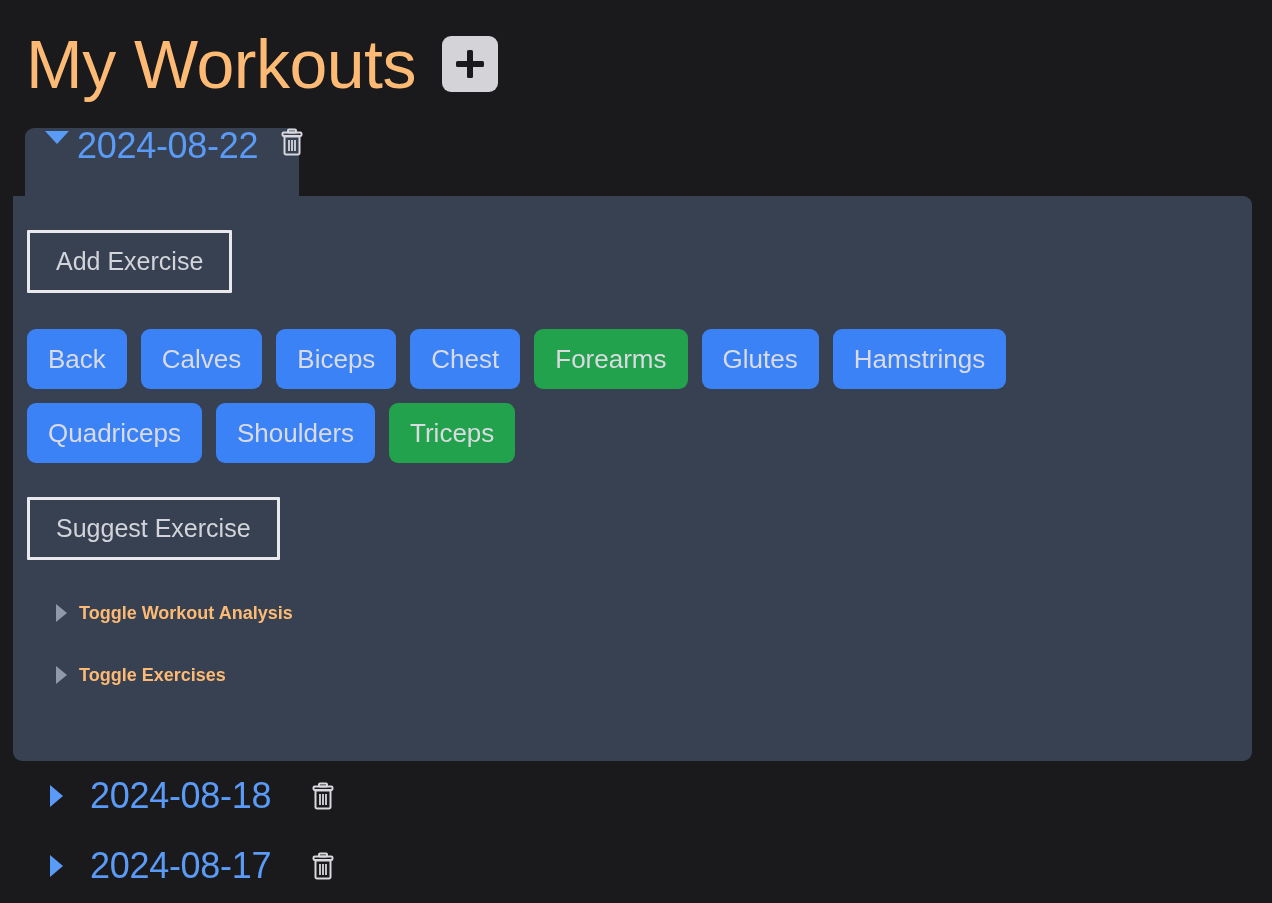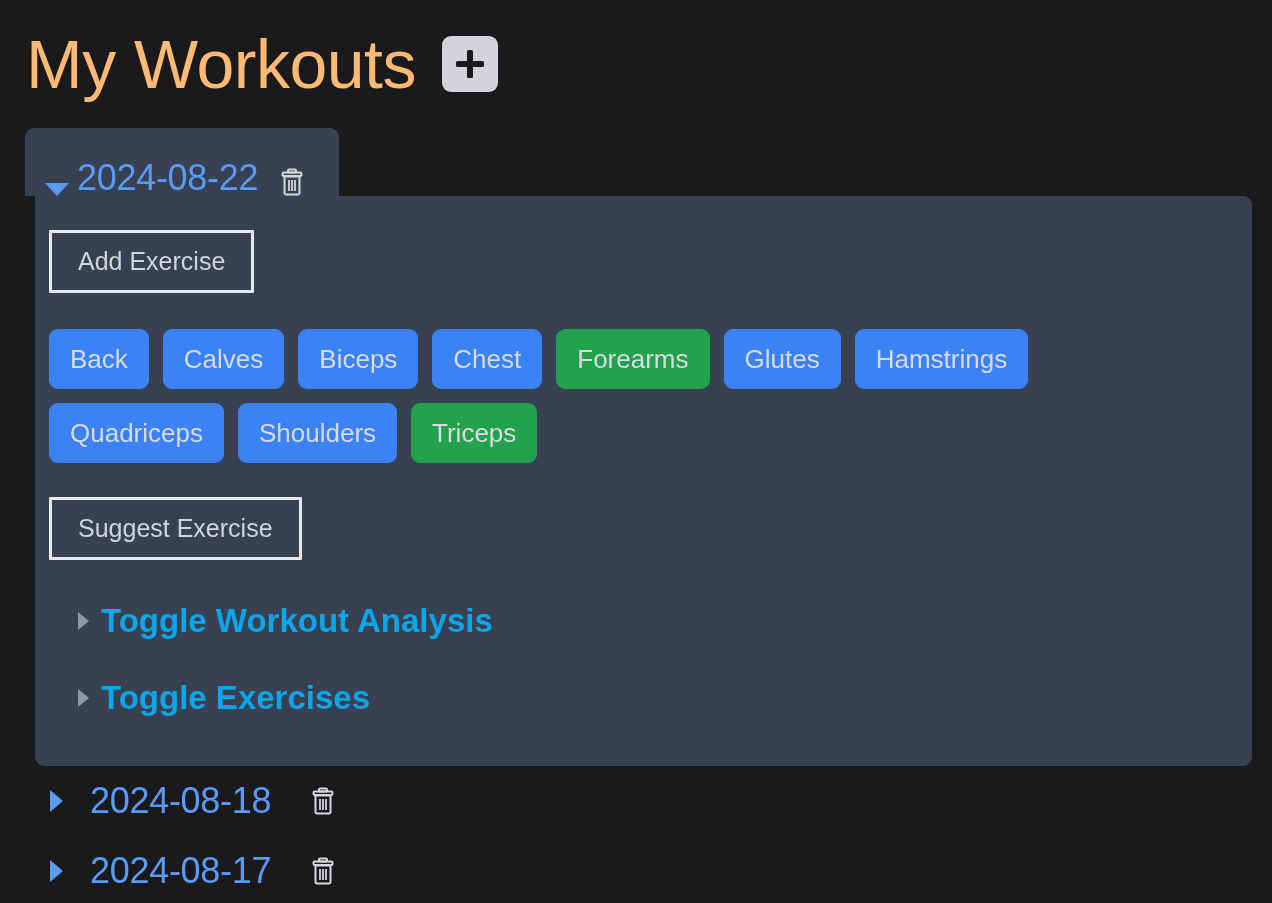--- a/index.html
+++ b/index.html
@@ -56,27 +56,27 @@
   }
 
   
   .workout-list {
     padding: 0;
   }
 
   
   .workout-expanded { position: relative; }
   .workout-tab {
-    width: 314px;
+    width: 274px;
     height: 68px;
     margin-left: 25px;
     background: #374152;
     border-radius: 9px 9px 0 0;
     display: flex;
-    align-items: flex-end;
+    align-items: flex-start;
     gap: 0;
     padding-left: 20px;
     cursor: pointer;
   }
   .tri {
     width: 0; height: 0;
     flex: 0 0 auto;
   }
   .tri-down {
     border-left: 12px solid transparent;
@@ -107,21 +107,21 @@
   .trash-icon {
     margin-left: 22px;
     width: 24px; height: 28px;
     flex: 0 0 auto;
     cursor: pointer;
     display: inline-block;
   }
   .trash-icon svg { display: block; }
 
   .workout-body {
-    margin-left: 35px;
+    margin-left: 13px;
     margin-right: 20px;
     background: #374152;
     border-radius: 0 9px 9px 9px;
     padding: 34px 0 52px 14px;
     min-height: 565px;
   }
 
   .outline-button {
     display: inline-block;
     background: transparent;
@@ -162,23 +162,23 @@
   .toggle-row {
     display: flex;
     align-items: center;
     margin-top: 44px;
     margin-left: 29px;
     cursor: pointer;
     width: fit-content;
   }
   .toggle-row:first-of-type { margin-top: 50px; }
   .toggle-label {
-    font-size: 33px;
+    font-size: 18px;
     font-weight: bold;
-    color: #0ea5e9;
+    color: #fdba74;
     line-height: 1;
     white-space: nowrap;
   }
 
   
   .workout-collapsed {
     display: flex;
     align-items: center;
     height: 70px;
     padding-left: 50px;

